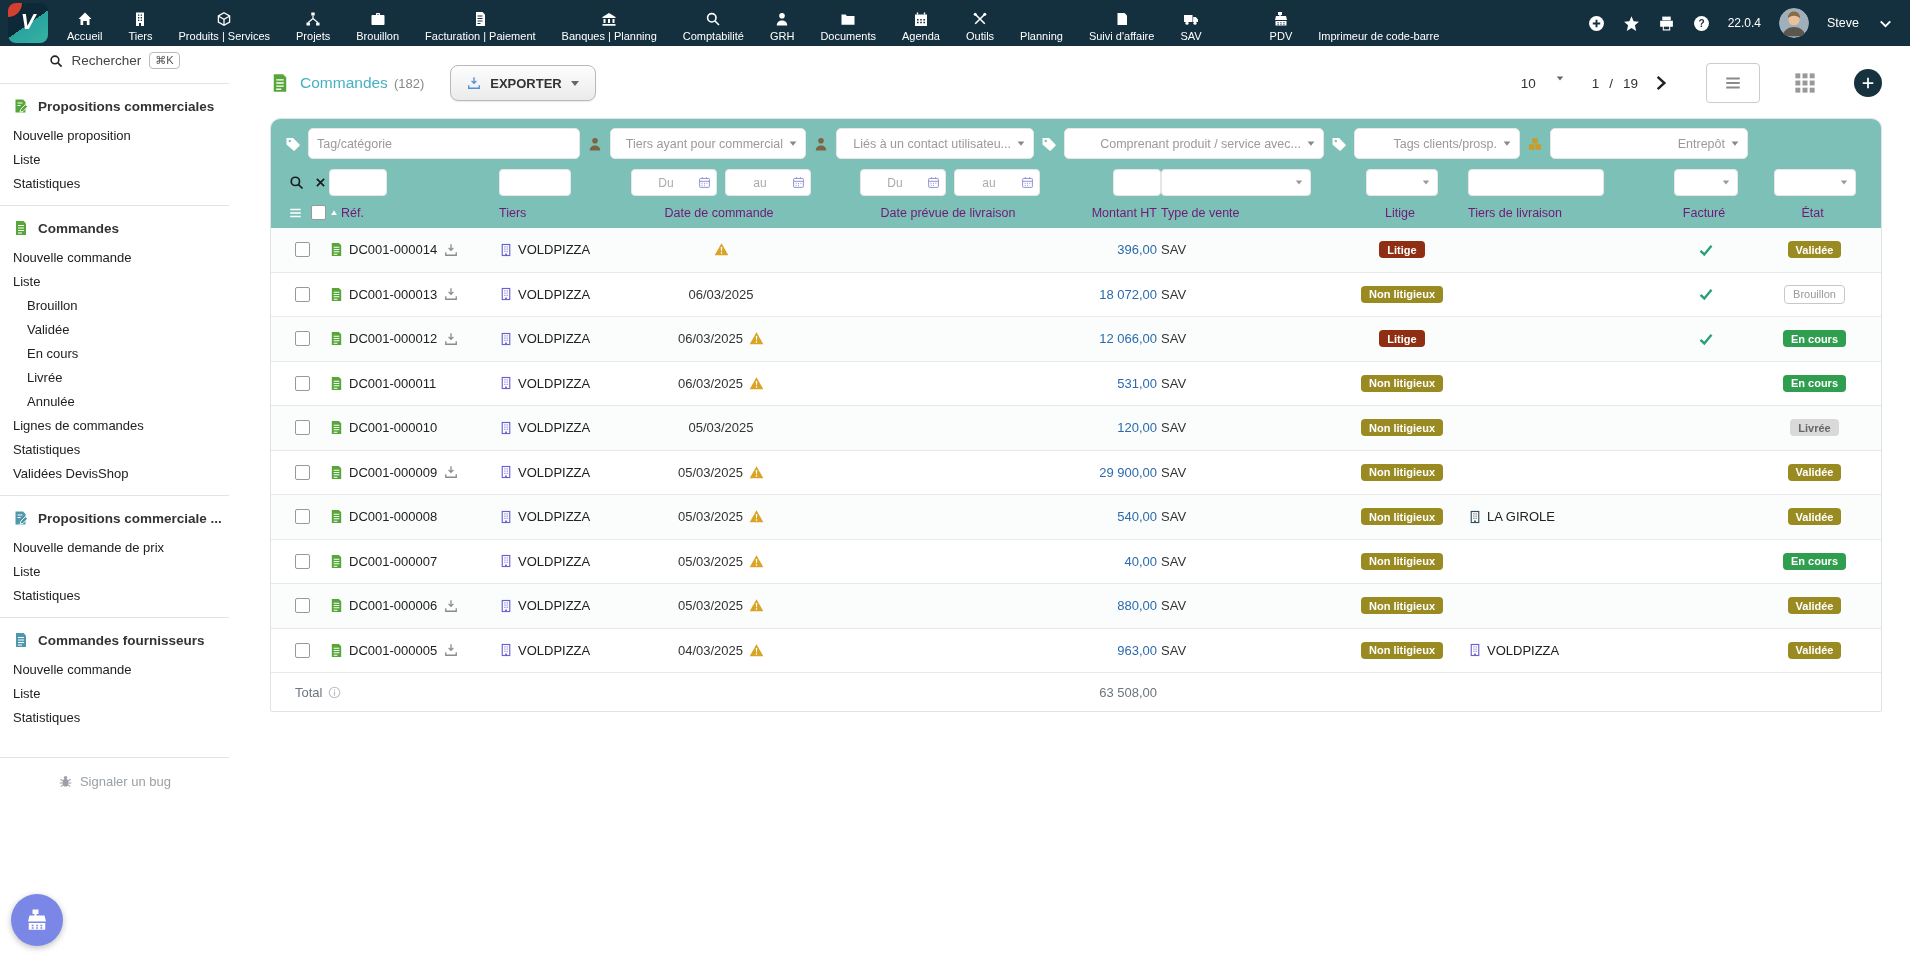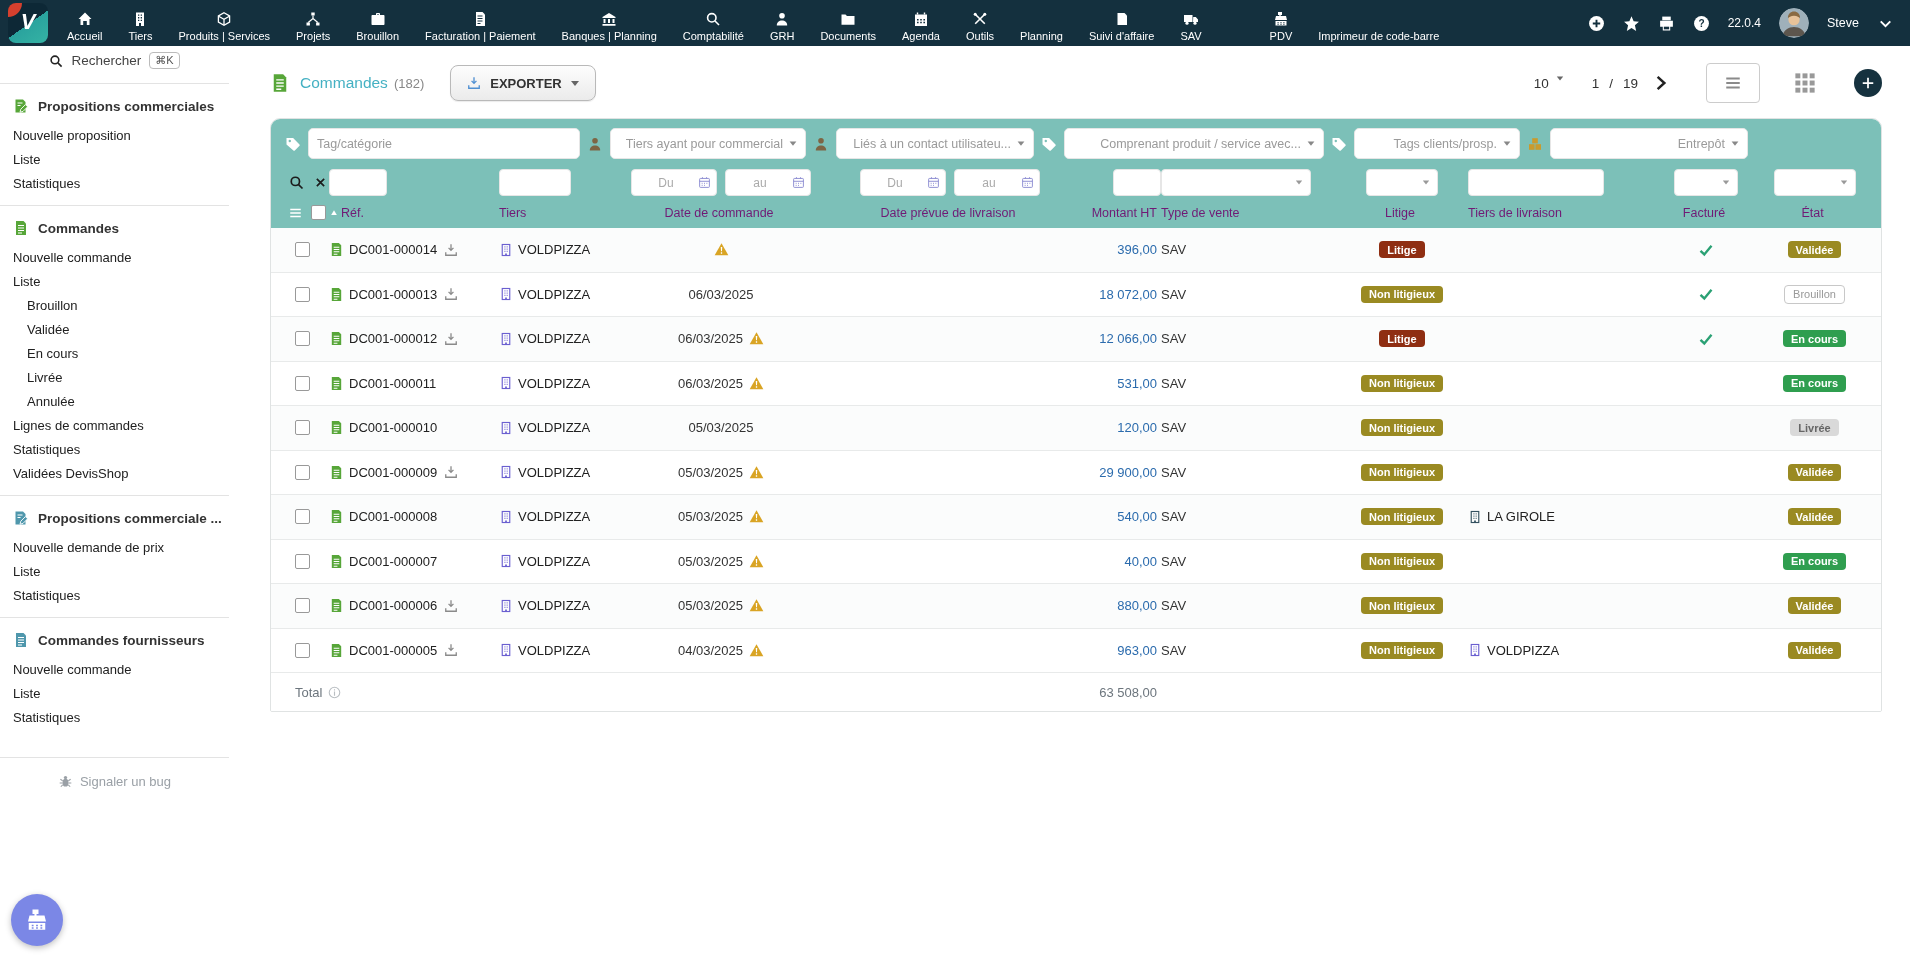--- a/index.html
+++ b/index.html
@@ -48,21 +48,21 @@
   .page-header{display:flex;align-items:center;height:58px;margin-top:8px}
   .ph-icon{width:20px;height:20px;color:#57a639;margin-right:10px}
   .page-title{font-size:15.5px;color:#45b1c3;cursor:pointer}
   .page-count{font-size:13px;color:#888;margin-left:6px}
   .export-btn{margin-left:26px;height:36px;display:flex;align-items:center;gap:9px;padding:0 16px;
     border:1px solid #b9b9b9;border-radius:8px;background:linear-gradient(#fdfdfd,#ebebeb);cursor:pointer;
     font-weight:bold;font-size:13px;color:#333;box-shadow:0 1px 1px rgba(0,0,0,.08)}
   .export-btn .icon{width:14px;height:14px;color:#4f8fd2}
   .caret{width:0;height:0;border-left:4px solid transparent;border-right:4px solid transparent;border-top:5px solid #666;display:inline-block}
   .ph-right{margin-left:auto;display:flex;align-items:center}
-  .page-size{display:flex;align-items:flex-start;gap:7px;font-size:13.5px;color:#333;cursor:pointer}
+  .page-size{display:flex;align-items:flex-start;gap:20px;font-size:13.5px;color:#333;cursor:pointer}
   .page-pos{display:flex;align-items:center;gap:10px;font-size:13.5px;color:#333;margin-left:28px}
   .next-btn{width:18px;height:18px;color:#222;cursor:pointer;margin-left:14px}
   .view-list-btn{width:54px;height:40px;border:1px solid #ccc;border-radius:4px;background:#fff;display:flex;align-items:center;justify-content:center;margin-left:36px;cursor:pointer}
   .view-list-btn .icon{width:22px;height:18px;color:#8a8a8a}
   .view-grid-btn{width:22px;height:22px;color:#999;margin:0 38px 0 34px;cursor:pointer}
   .add-btn{width:28px;height:28px;border-radius:50%;background:#16323f;color:#fff;display:flex;align-items:center;justify-content:center;cursor:pointer;font-size:20px}
   .add-btn svg{width:14px;height:14px}
 
   
   :root{--cols:46px 170px 112px 220px 238px 92px 175px 132px 184px 108px 109px}

